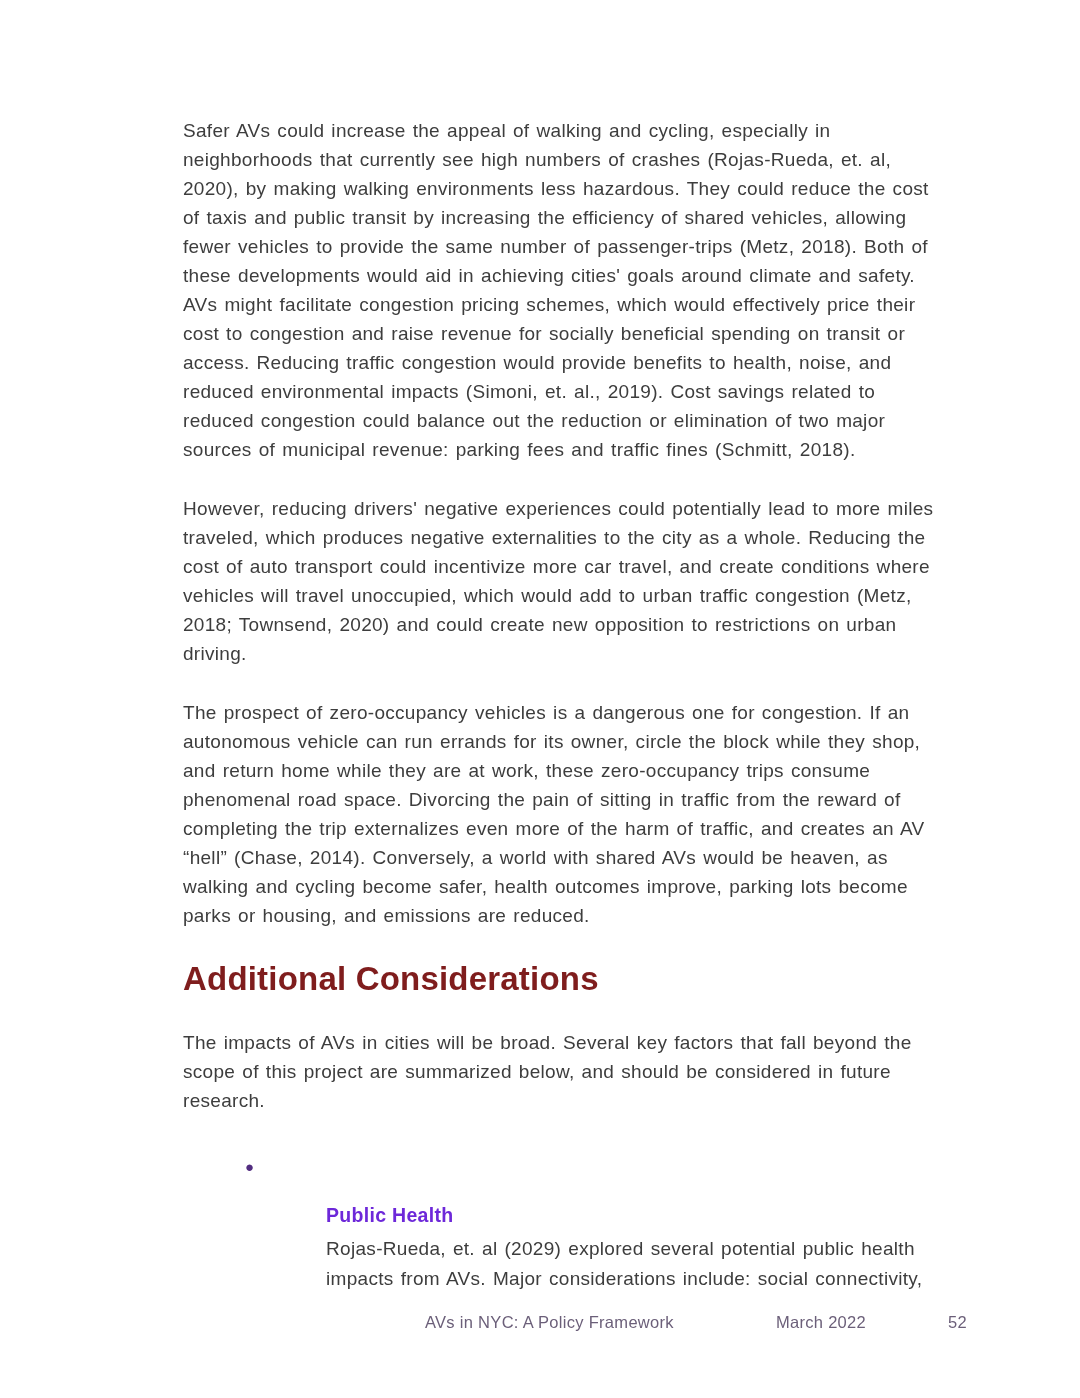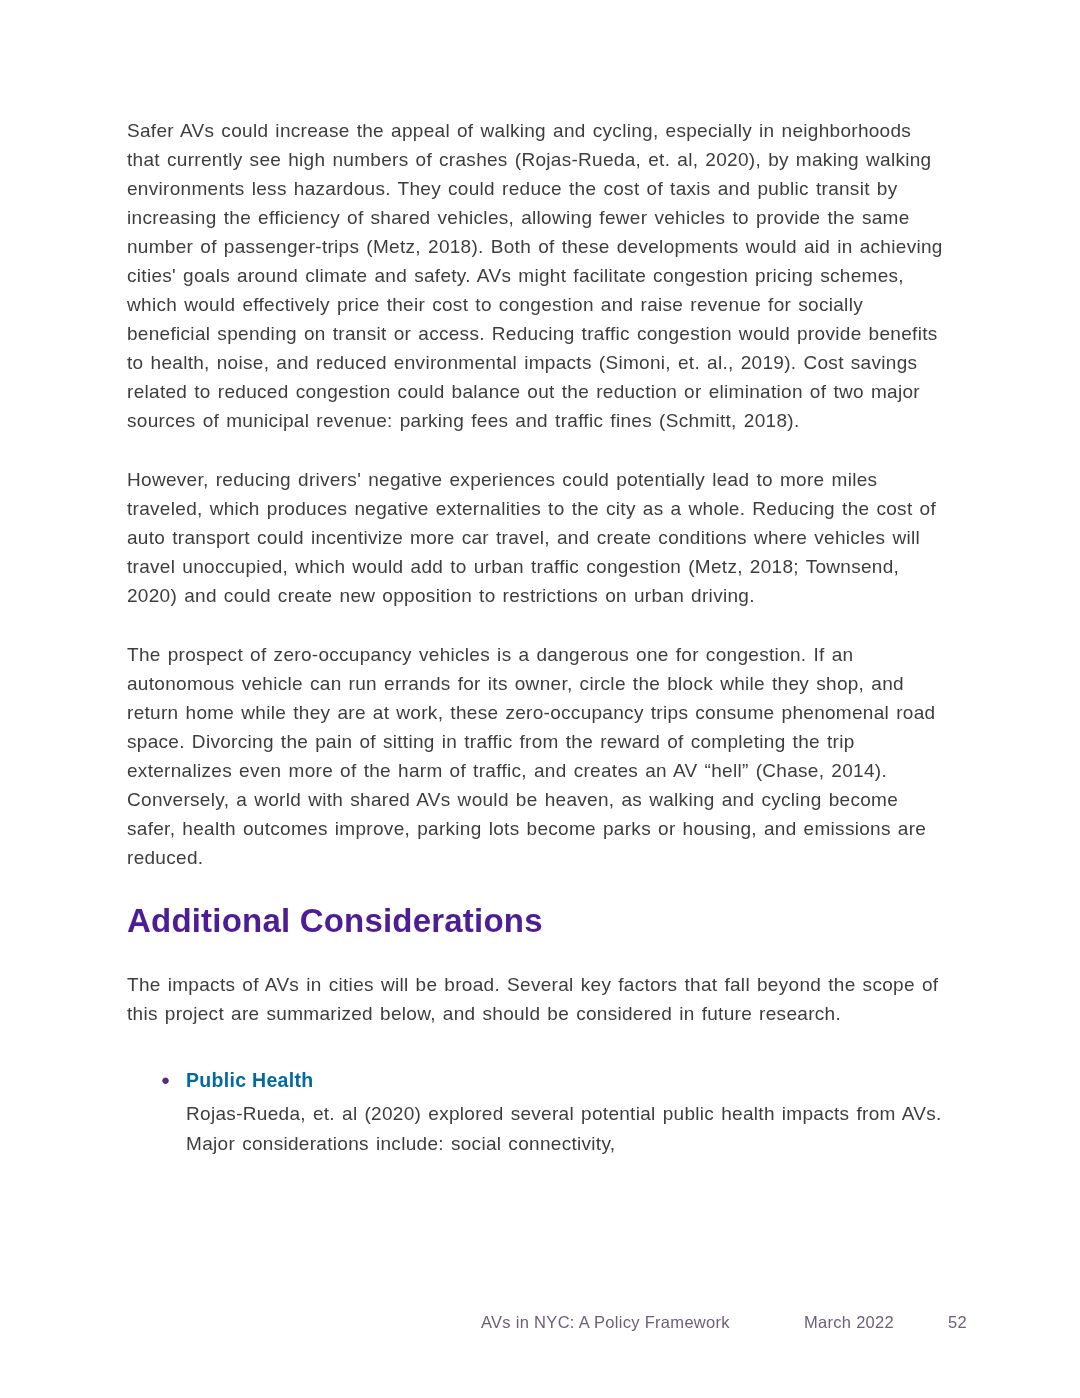--- a/index.html
+++ b/index.html
@@ -1,15 +1,15 @@
 <!DOCTYPE html>
 <html><head>
 <meta charset="utf-8">
 <style>
-  * { box-sizing: border-box; }
+  * { box-sizing: border-box; padding-left: 28px; }
   html, body { margin: 0; padding: 0; background: #ffffff; }
   .page {
     position: relative;
     width: 1080px;
     height: 1398px;
     margin: 0 auto;
     background: #ffffff;
     font-family: "Liberation Sans", sans-serif;
     color: #3d3d3d;
     overflow: hidden;
@@ -18,21 +18,21 @@
     padding: 116px 132px 0 127px;
   }
   .body-par {
     font-size: 19px;
     line-height: 29px;
     letter-spacing: 0.3px;
     word-spacing: 1.5px;
     margin: 0 0 30px 0;
   }
   .section-heading {
-    color: #4c1d95;
+    color: #7f1d1d;
     font-size: 33px;
     font-weight: bold;
     letter-spacing: 0.2px;
     margin: 24px 0 30px 0;
   }
   .intro-par {
     font-size: 19px;
     line-height: 29px;
     letter-spacing: 0.3px;
     word-spacing: 1.5px;
@@ -45,26 +45,27 @@
   }
   .bullet-dot {
     color: #522d80;
     font-size: 15px;
     line-height: 28px;
     margin-right: 16px;
     flex: 0 0 auto;
   }
   .bullet-content { flex: 1 1 auto; }
   .bullet-title {
-    color: #0369a1;
+    color: #6d28d9;
     font-size: 19.5px;
     font-weight: bold;
     letter-spacing: 0.3px;
     line-height: 28px;
     margin-bottom: 5px;
+    margin-top: 48px;
   }
   .bullet-text {
     font-size: 19px;
     line-height: 30px;
     letter-spacing: 0.3px;
     word-spacing: 1.5px;
     margin: 0;
   }
   .footer {
     position: absolute;
@@ -92,21 +93,21 @@
     <p class="body-par">The prospect of zero-occupancy vehicles is a dangerous one for congestion. If an autonomous vehicle can run errands for its owner, circle the block while they shop, and return home while they are at work, these zero-occupancy trips consume phenomenal road space. Divorcing the pain of sitting in traffic from the reward of completing the trip externalizes even more of the harm of traffic, and creates an AV “hell” (Chase, 2014). Conversely, a world with shared AVs would be heaven, as walking and cycling become safer, health outcomes improve, parking lots become parks or housing, and emissions are reduced.</p>
 
     <h1 class="section-heading">Additional Considerations</h1>
 
     <p class="intro-par">The impacts of AVs in cities will be broad. Several key factors that fall beyond the scope of this project are summarized below, and should be considered in future research.</p>
 
     <div class="bullet-item">
       <span class="bullet-dot">●</span>
       <div class="bullet-content">
         <div class="bullet-title">Public Health</div>
-        <p class="bullet-text">Rojas-Rueda, et. al (2020) explored several potential public health impacts from AVs. Major considerations include: social connectivity,</p>
+        <p class="bullet-text">Rojas-Rueda, et. al (2029) explored several potential public health impacts from AVs. Major considerations include: social connectivity,</p>
       </div>
     </div>
 
   </div>
 
   <div class="footer">
     <span class="footer-title">AVs in NYC: A Policy Framework</span>
     <span class="footer-date">March 2022</span>
     <span class="footer-page-number">52</span>
   </div>

